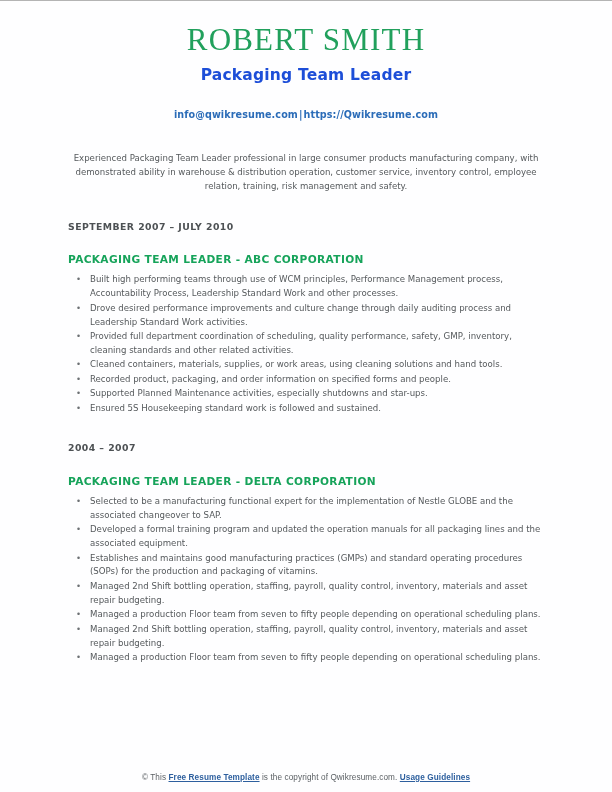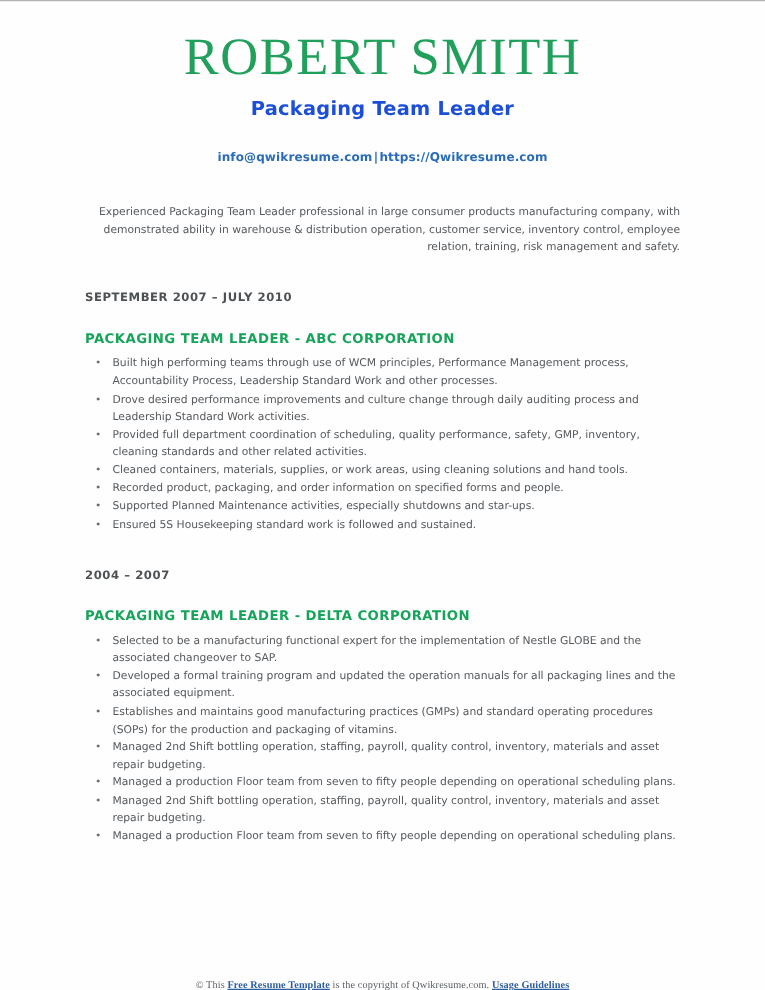--- a/index.html
+++ b/index.html
@@ -28,21 +28,21 @@
     box-sizing: border-box;
   }
 
   
   .resume-header {
     text-align: center;
     padding-top: 22px;
   }
   .cand-name {
     font-family: "Liberation Serif", "DejaVu Serif", serif;
-    font-size: 42px;
+    font-size: 31px;
     letter-spacing: 1.2px;
     color: #21a05c;
     font-weight: normal;
     line-height: 1.1;
     margin: 0;
   }
   .cand-title {
     font-family: "DejaVu Sans", sans-serif;
     font-size: 15.5px;
     font-weight: bold;
@@ -63,21 +63,21 @@
     font-weight: bold;
     padding: 0 1px;
   }
 
   
   .summary {
     margin-top: 32px;
     font-size: 8.6px;
     line-height: 1.62;
     color: #55595c;
-    text-align: right;
+    text-align: center;
   }
 
   
   .exp-block {
     margin-top: 27px;
   }
   .exp-dates {
     font-size: 9.3px;
     font-weight: bold;
     color: #4d5154;
@@ -112,23 +112,23 @@
     font-size: 8.6px;
     line-height: 1.62;
     color: #6c7073;
   }
 
   
   .footer {
     position: absolute;
     left: 0;
     right: 0;
-    bottom: 0;
+    bottom: 10px;
     text-align: center;
-    font-family: Liberation Serif, serif;
+    font-family: Liberation Sans, sans-serif;
     font-size: 8.2px;
     color: #5a5f63;
     letter-spacing: 0.1px;
   }
   .footer a,
   .footer .flink {
     color: #2d5f9e;
     text-decoration: underline;
     font-weight: bold;
   }

